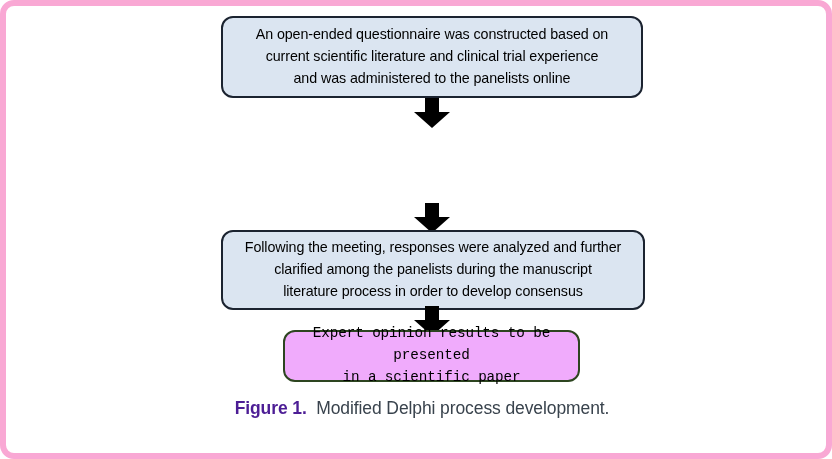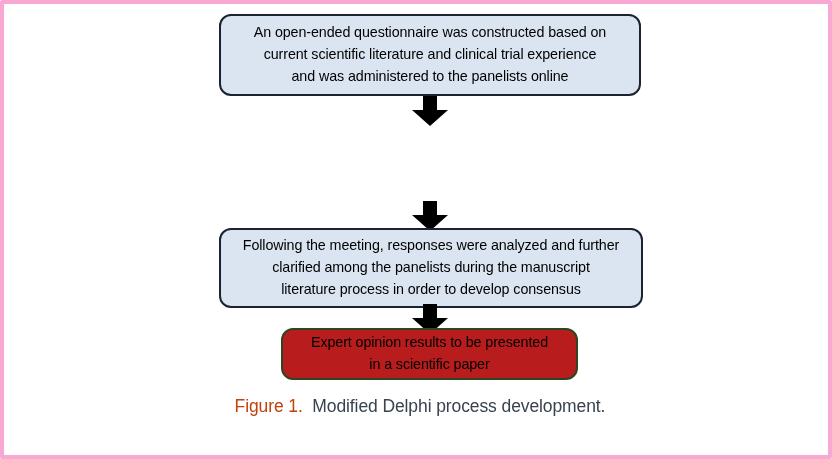--- a/index.html
+++ b/index.html
@@ -13,22 +13,22 @@
     font-family: "Liberation Sans", sans-serif;
     overflow: hidden;
   }
 
   #figure-panel {
     position: relative;
     width: 832px;
     height: 459px;
     box-sizing: border-box;
     background: #ffffff;
-    border: 4px solid #f9a8d4;
-    border-radius: 2px;
+    border: 6px solid #f9a8d4;
+    border-radius: 14px;
   }
 
   #flow-diagram {
     position: absolute;
     left: 0;
     top: 0;
     width: 832px;
     height: 385px;
   }
 
@@ -47,22 +47,23 @@
     letter-spacing: -0.1px;
     padding: 2px 14px;
   }
 
   .flow-node.process {
     background: #dbe5f1;
     border-color: #1b2330;
   }
 
   .flow-node.terminal {
-    background: #b91c1c;
+    background: #f0abfc;
     border-color: #2d4520;
+    font-family: Liberation Mono, monospace;
   }
 
   .node-text {
     display: block;
     width: 100%;
     white-space: pre-line;
   }
 
   
   #node-questionnaire {
@@ -113,22 +114,22 @@
     left: 0;
     top: 392px;
     width: 832px;
     text-align: center;
     font-size: 17.5px;
     color: #3b4650;
     letter-spacing: -0.1px;
     white-space: nowrap;
   }
   #figure-caption .caption-label {
-    font-weight: normal;
-    color: #c2410c;
+    font-weight: bold;
+    color: #4c1d95;
   }
   #figure-caption .caption-text {
     color: #39434d;
   }
 </style>
 </head>
 <body>
 
 <div id="figure-panel">
 

